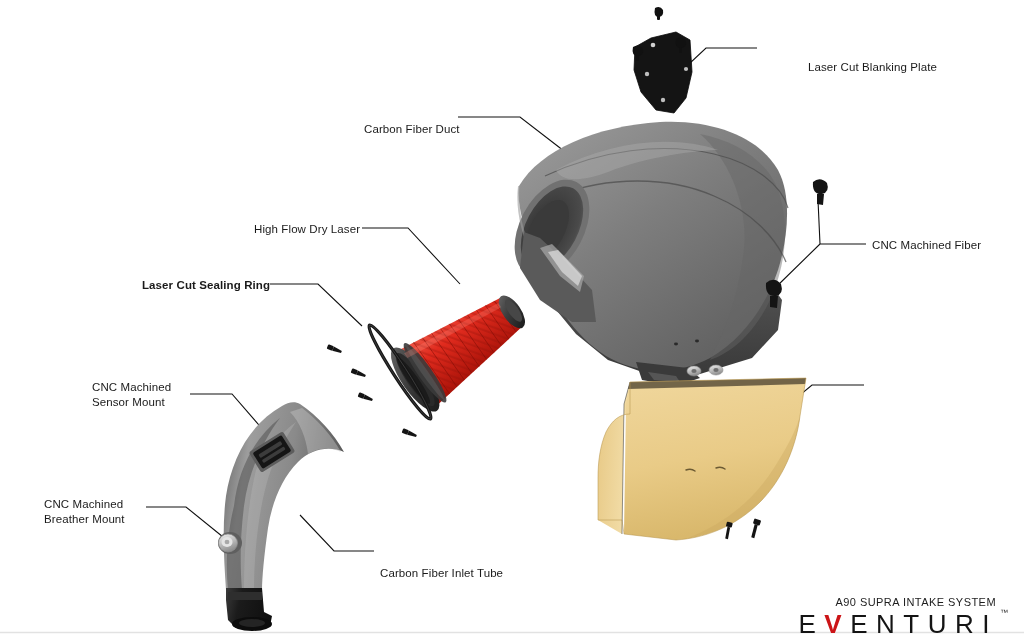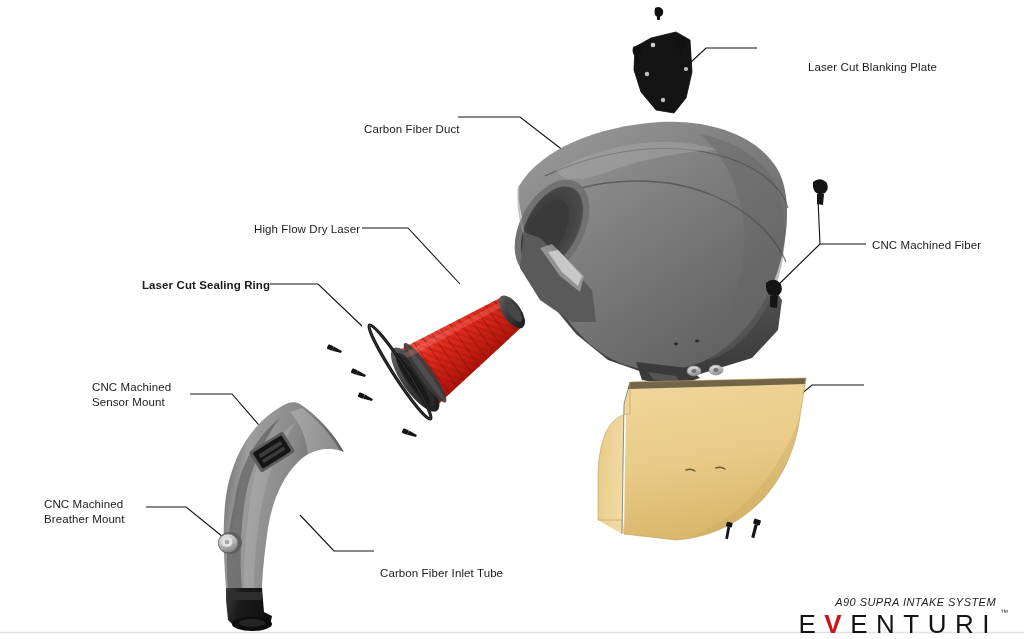--- a/index.html
+++ b/index.html
@@ -36,21 +36,20 @@
   }
   #brandTitle {
     position: absolute;
     right: 28px;
     top: 596px;
     font-size: 11px;
     letter-spacing: 0.45px;
     color: #1d1d1d;
     font-family: "Liberation Sans", sans-serif;
     white-space: pre;
-    font-style: italic;
   }
   #brandWord {
     position: absolute;
     right: 26px;
     top: 609px;
     font-size: 26px;
     letter-spacing: 8.5px;
     color: #141414;
     font-family: "Liberation Sans", sans-serif;
     white-space: pre;

